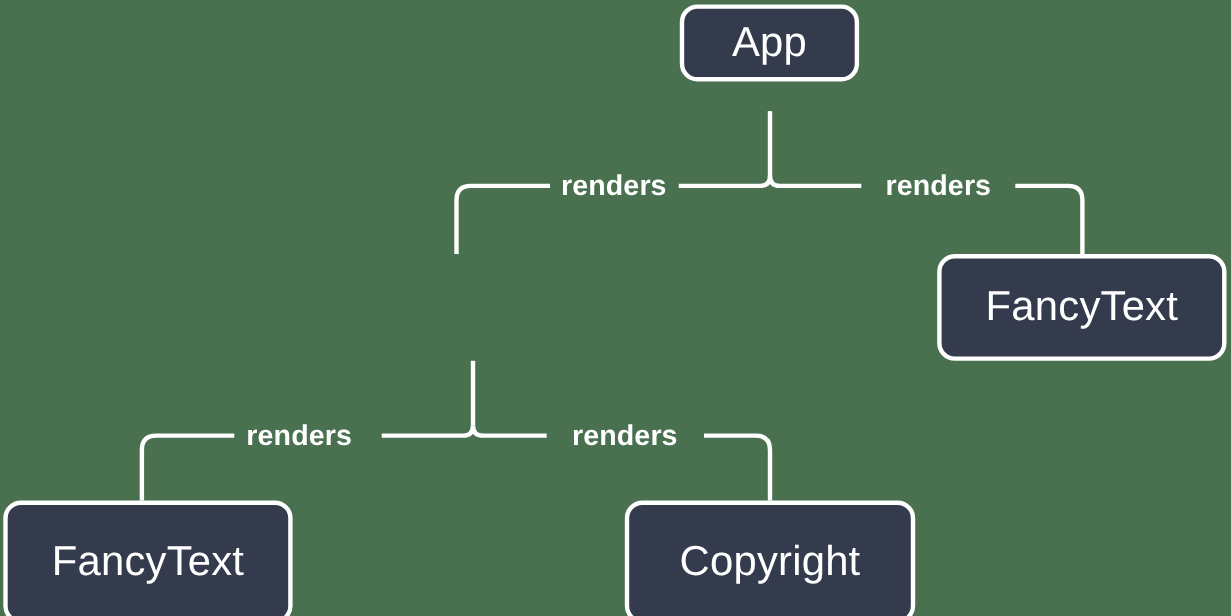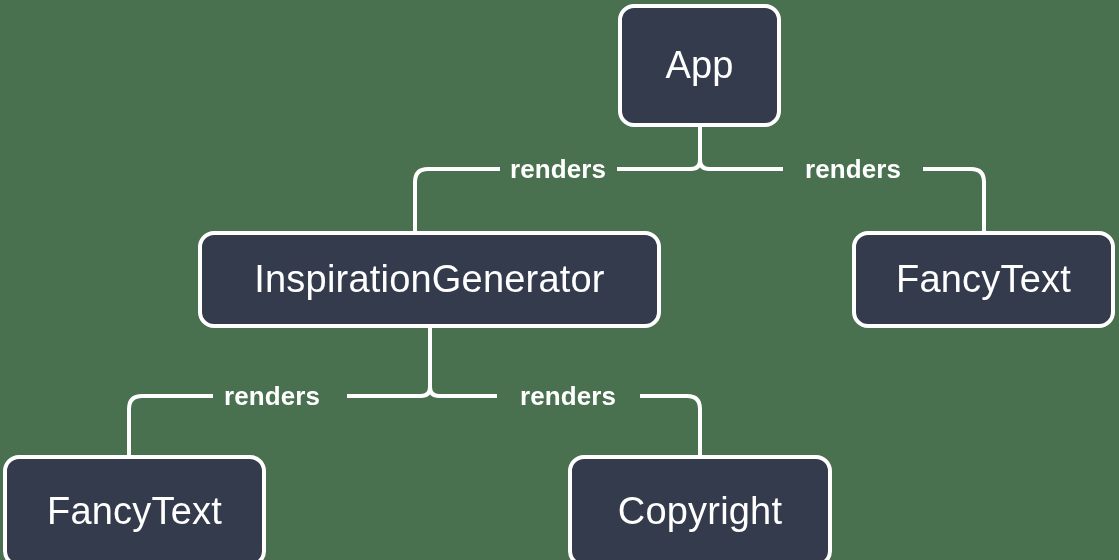--- a/index.html
+++ b/index.html
@@ -33,21 +33,21 @@
     border-radius: 16px;
     display: flex;
     align-items: center;
     justify-content: center;
     color: #ffffff;
     font-size: 38px;
     font-weight: 400;
     letter-spacing: 0.2px;
     white-space: nowrap;
   }
-  .node-app      { left: 618px; top: 4px;   width: 163px; height: 123px; }
+  .node-app      { left: 618px; top: 4px;   width: 163px; height: 70px; }
   .node-inspgen  { left: 198px; top: 231px; width: 463px; height: 97px; }
   .node-fancy-r  { left: 852px; top: 231px; width: 263px; height: 97px; }
   .node-fancy-bl { left: 3px;   top: 455px; width: 263px; height: 112px; }
   .node-copy     { left: 568px; top: 455px; width: 264px; height: 112px; }
 
   .edge-label {
     position: absolute;
     color: #ffffff;
     font-size: 26px;
     font-weight: 700;
@@ -85,23 +85,20 @@
       <path d="M 213,396 L 142,396 Q 129,396 129,409 L 129,455"></path>
 
       <path d="M 640,396 L 687,396 Q 700,396 700,409 L 700,455"></path>
     </g>
   </svg>
 
   <div class="node node-app">
     <span>App</span>
   </div>
 
-  <div class="node node-inspgen">
-    <span>InspirationGenerator</span>
-  </div>
 
   <div class="node node-fancy-r">
     <span>FancyText</span>
   </div>
 
   <div class="node node-fancy-bl">
     <span>FancyText</span>
   </div>
 
   <div class="node node-copy">

